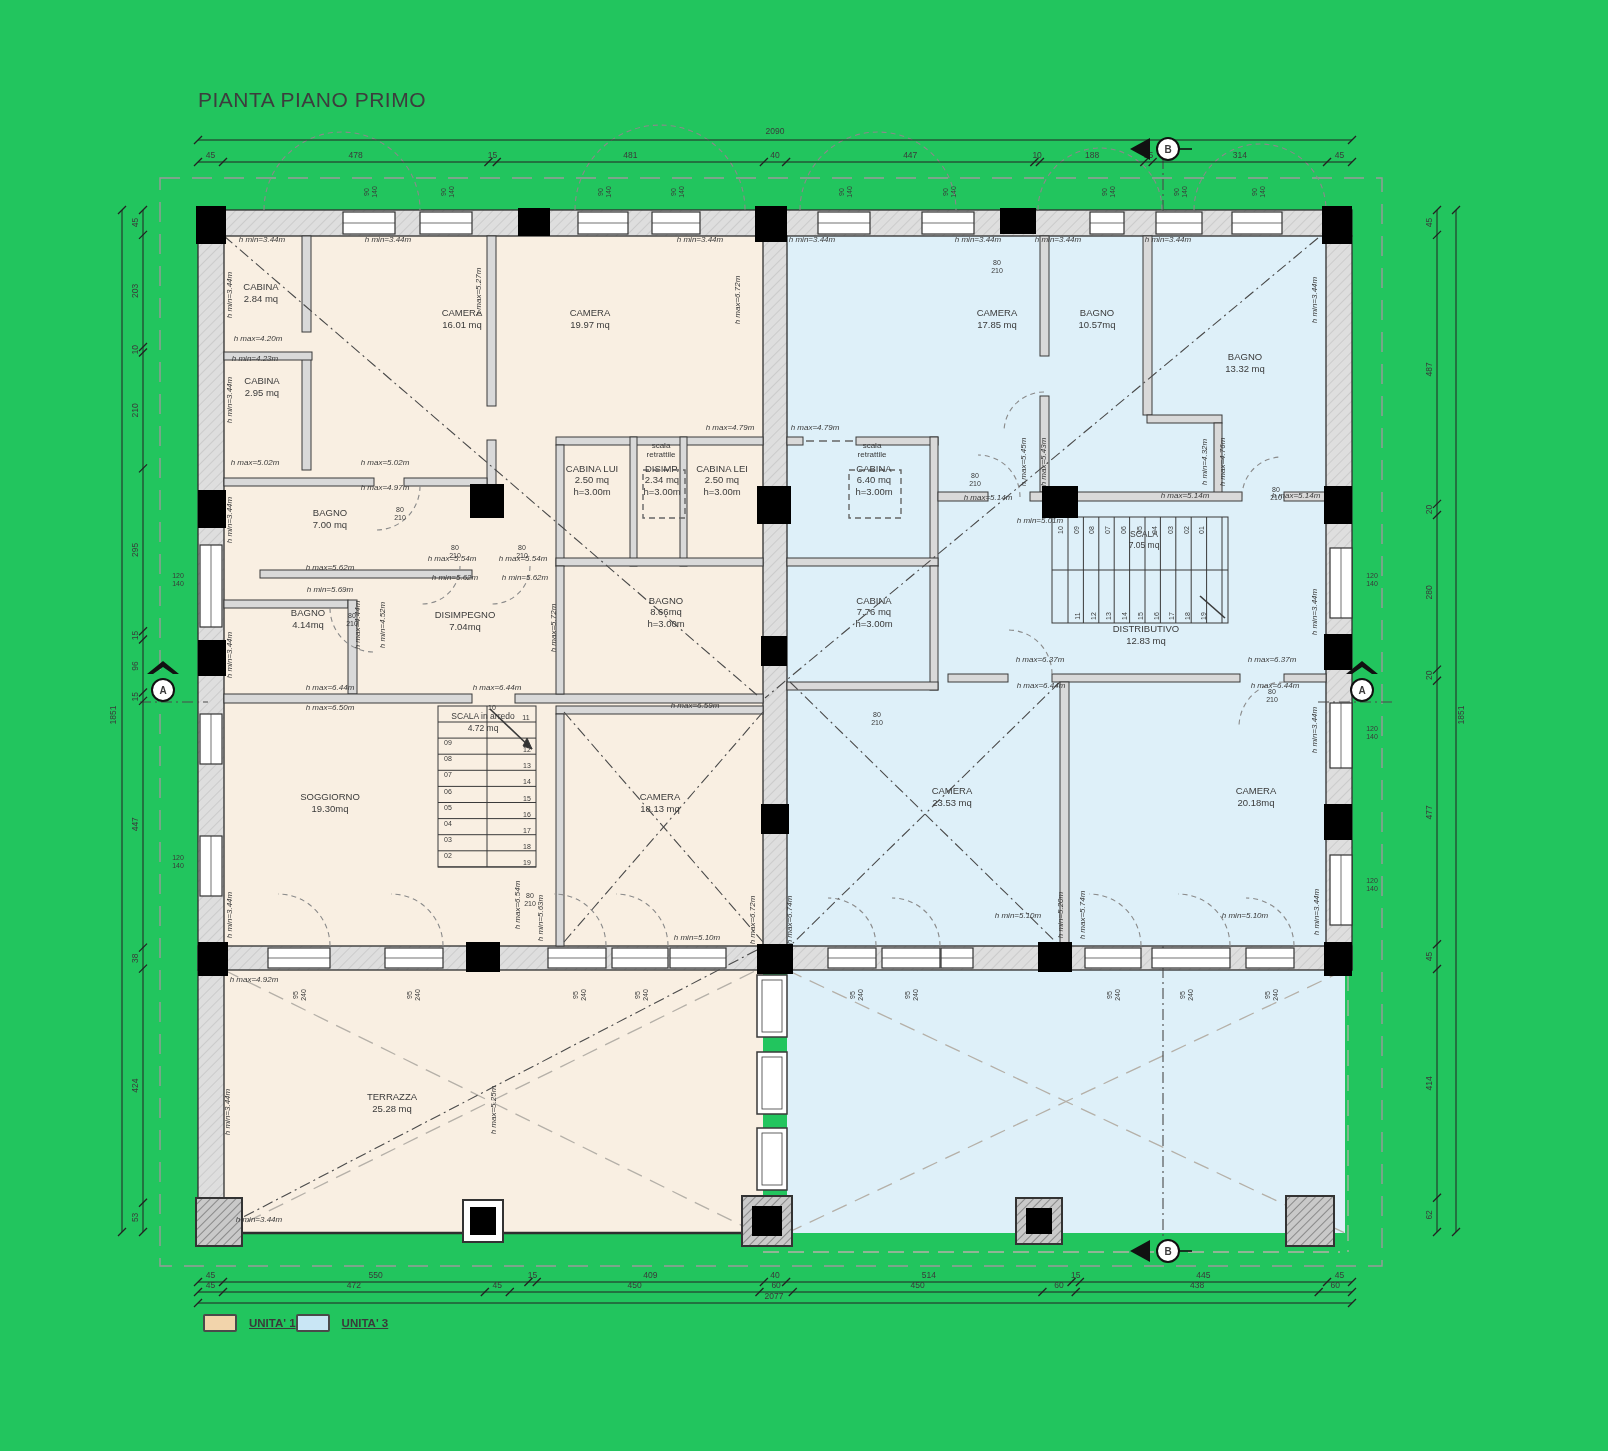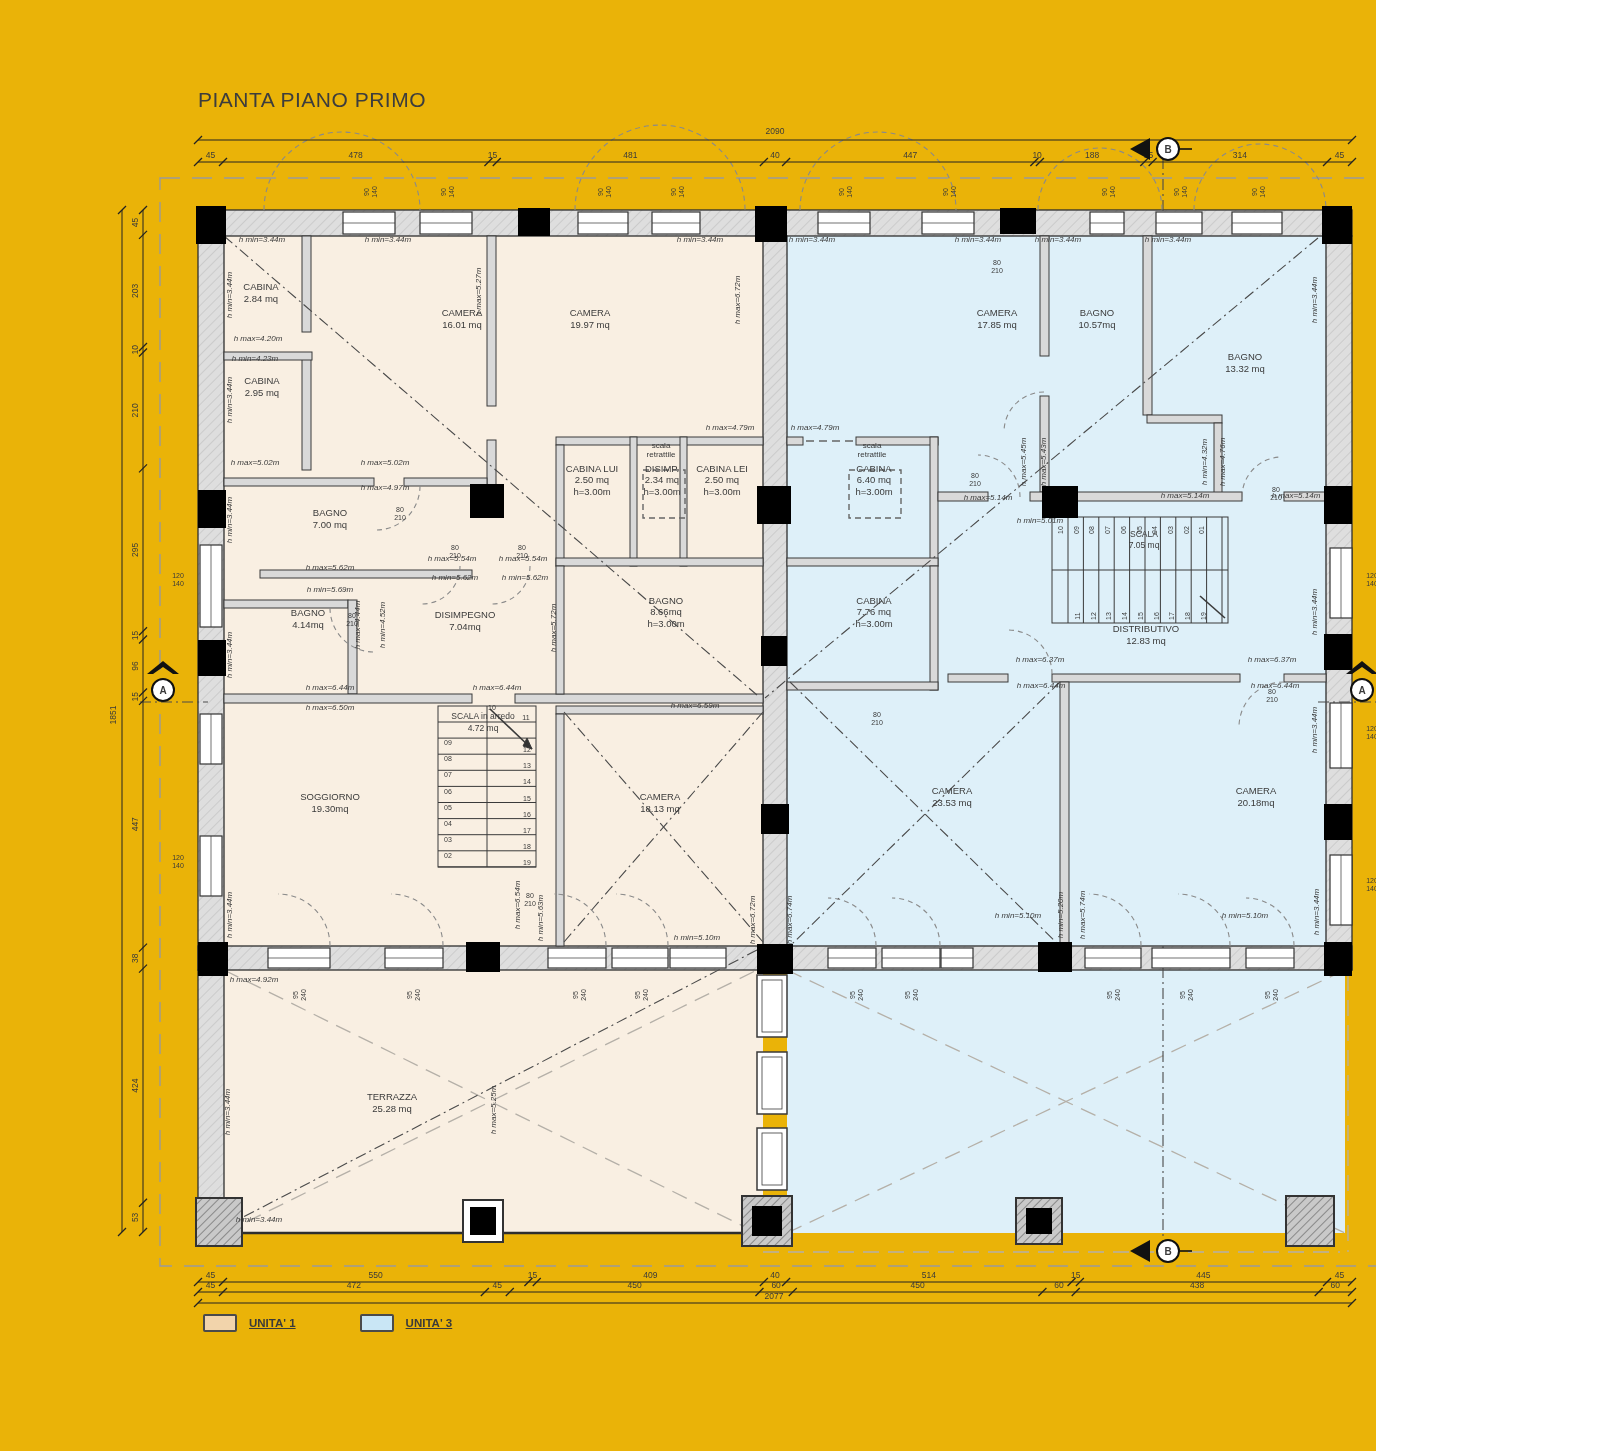--- a/index.html
+++ b/index.html
@@ -1,20 +1,20 @@
 <!DOCTYPE html>
 <html><head>
 <meta charset="utf-8">
 <style>
   *{box-sizing:border-box}
   body{margin:0;background:#fff}
-  .page{position:relative;width:1376px;height:1451px;font-family:"Liberation Sans",sans-serif;overflow:hidden;background:#eab308}
+  .page{position:relative;width:1608px;height:1451px;font-family:"Liberation Sans",sans-serif;overflow:hidden;background:#22c55e}
   .title{position:absolute;left:198px;top:88px;font-size:21px;letter-spacing:.5px;color:#3d3d3d;font-weight:400}
   svg.plan{position:absolute;left:0;top:0}
-  .legend{position:absolute;left:203px;top:1314px;display:flex;gap:64px;align-items:center}
+  .legend{position:absolute;left:203px;top:1314px;display:flex;align-items:center}
   .legend-item{display:flex;align-items:center;gap:12px}
   .swatch{width:34px;height:18px;border:2px solid #4a4a4a;border-radius:2px;background:#eee}
   .legend-label{font-size:11.5px;font-weight:bold;color:#3a3a3a;text-decoration:underline}
 </style>
 </head>
 <body>
 
 <div class="page">
 
   <div class="title">PIANTA PIANO PRIMO</div>

